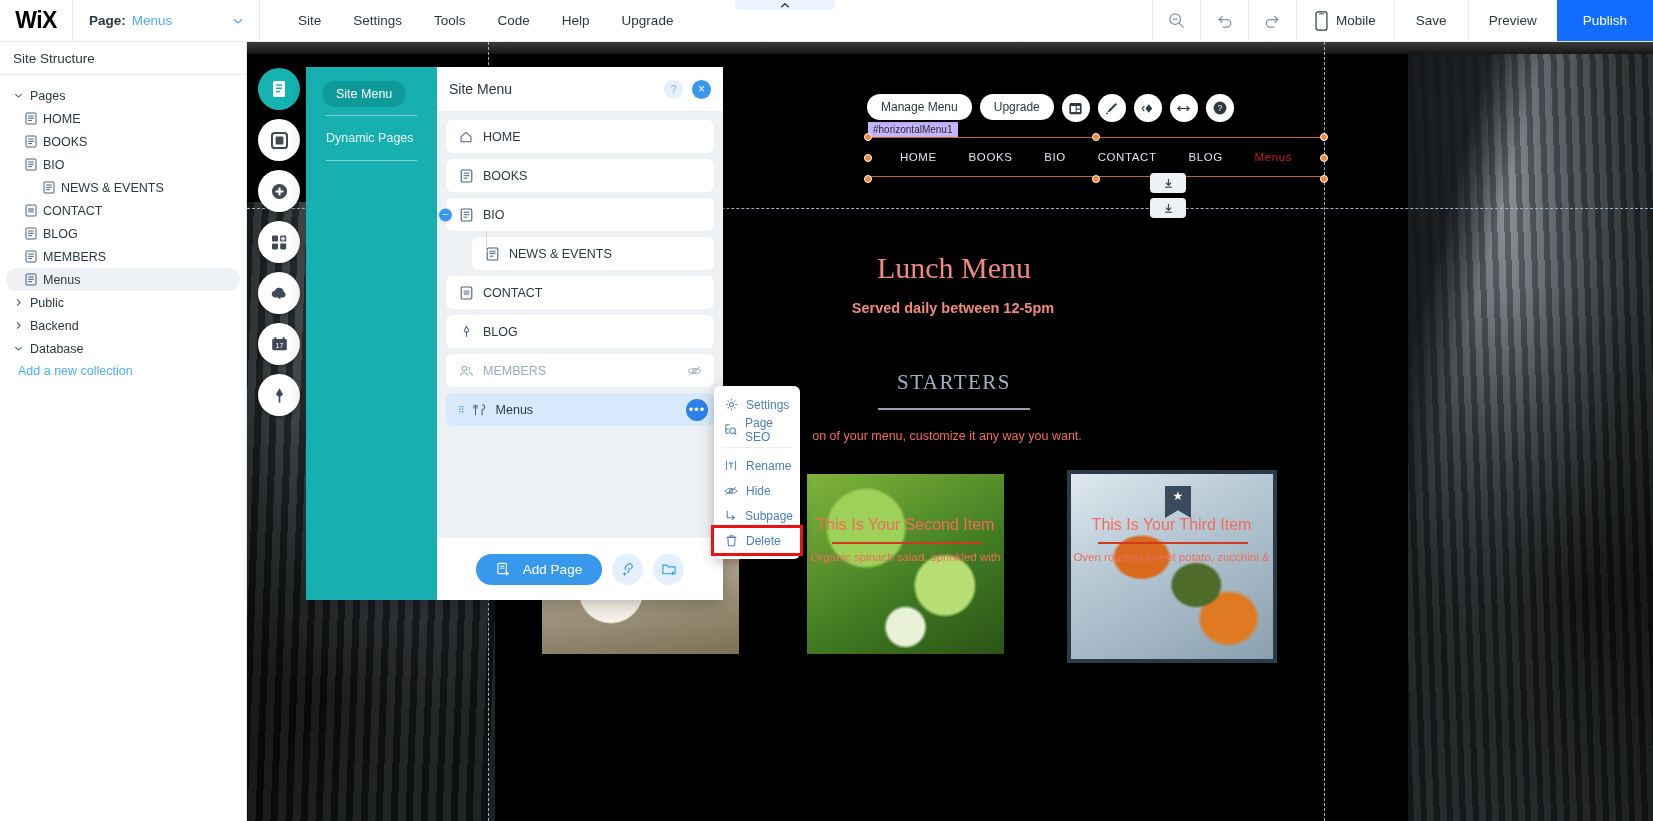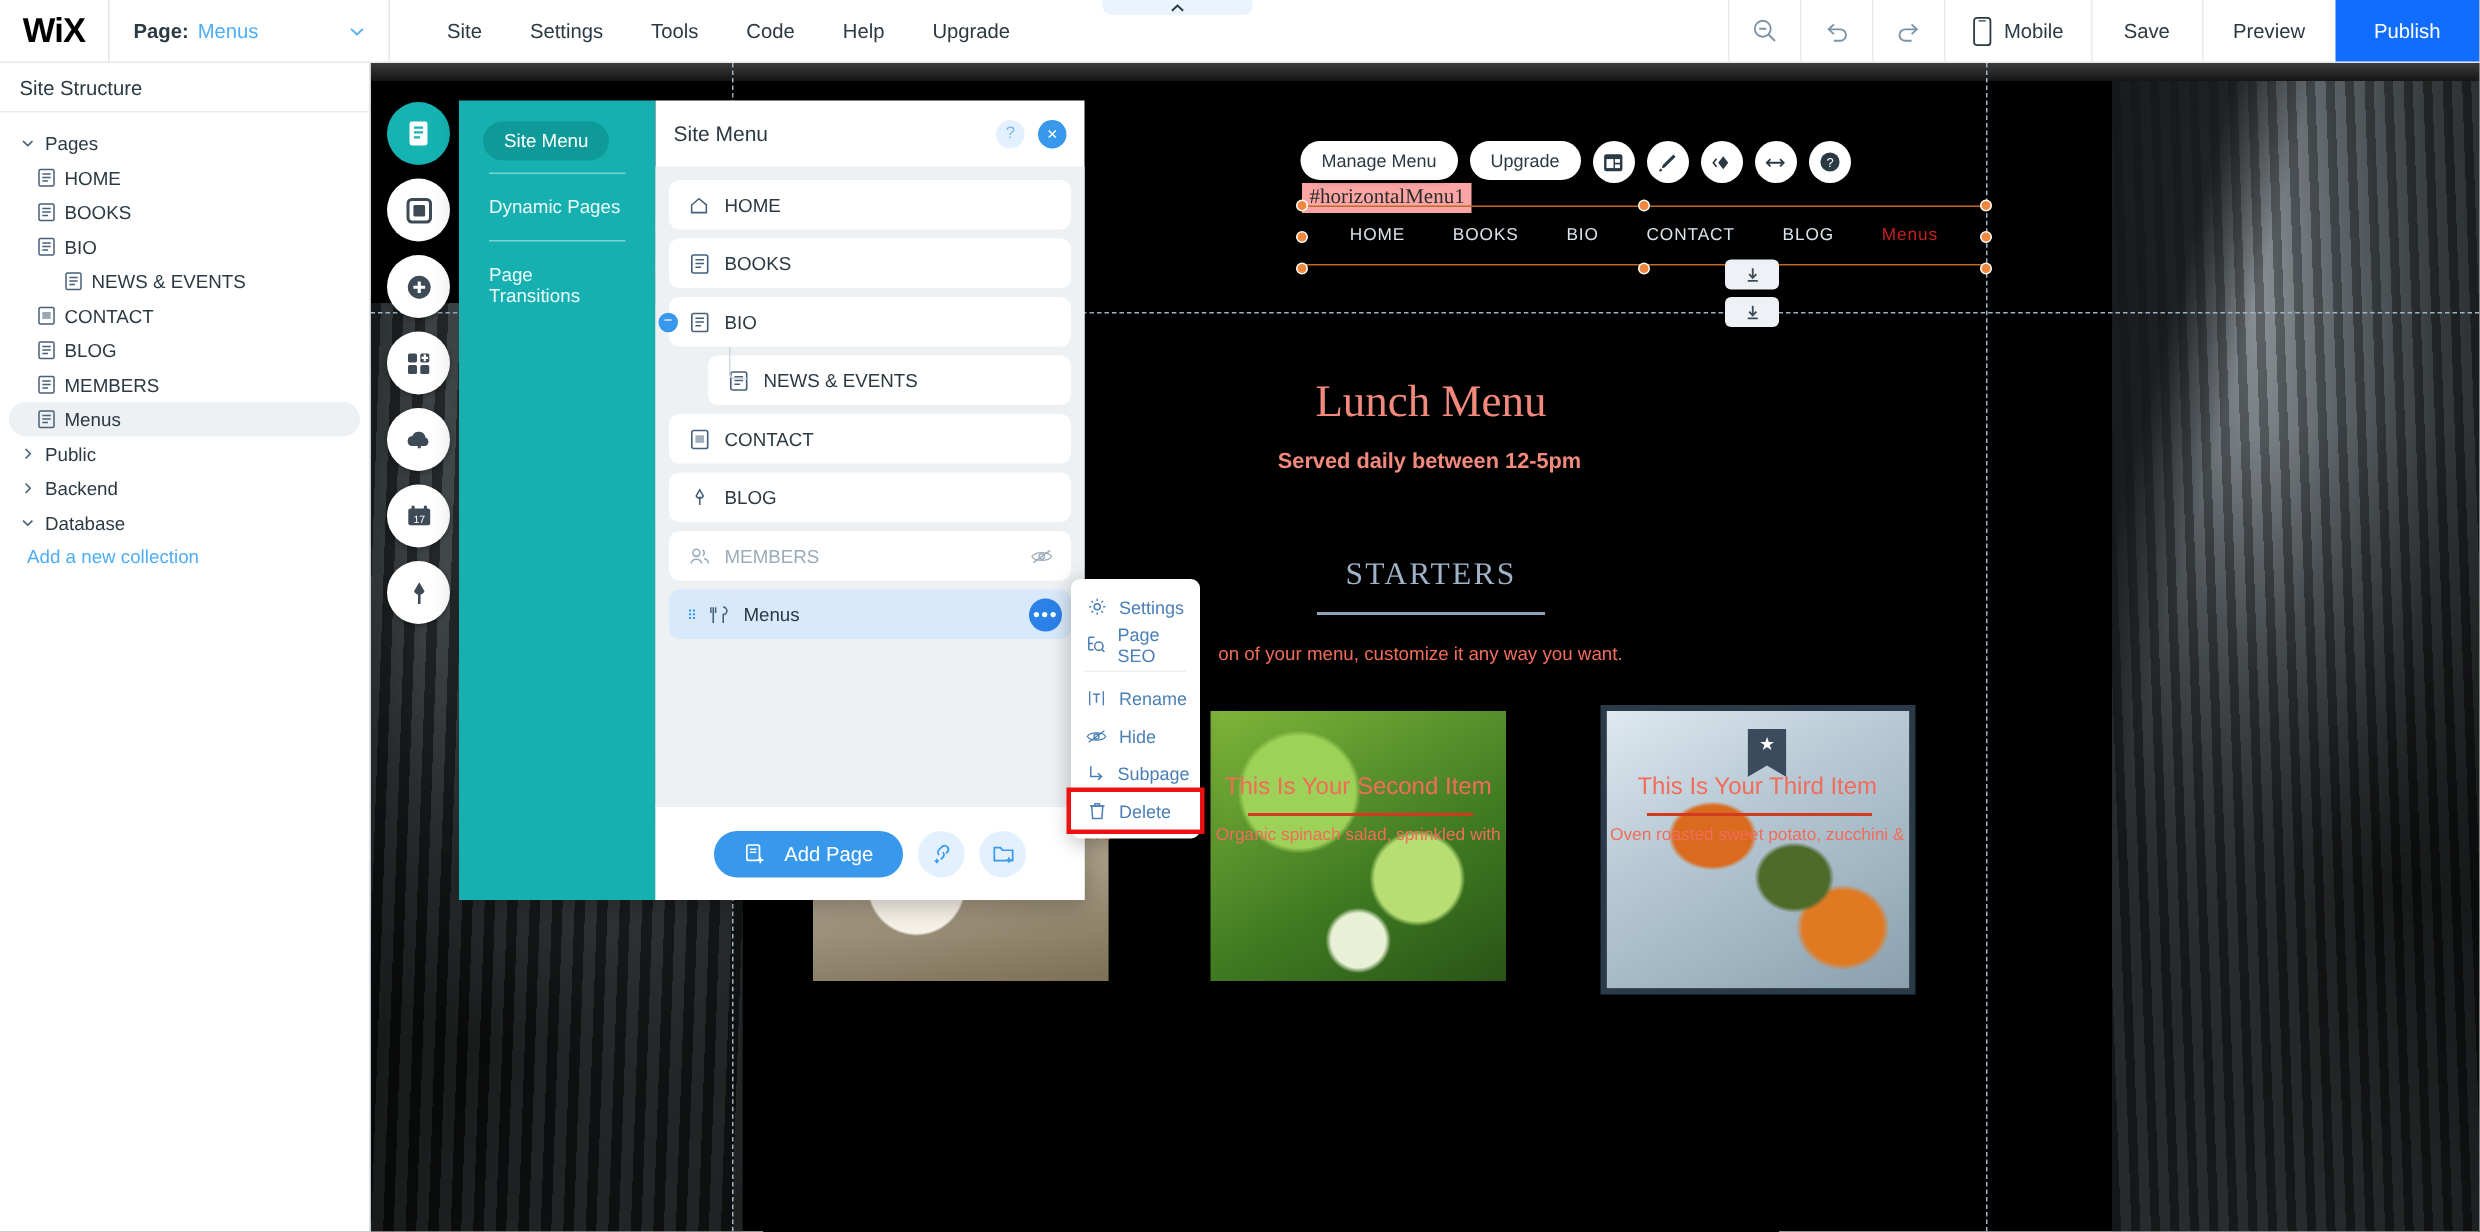--- a/index.html
+++ b/index.html
@@ -148,22 +148,22 @@
   }
   .selbox .nav span {
     font-size: 11.5px; color: #dbe4ec; letter-spacing: .6px; font-weight: 400;
   }
   .selbox .nav span.active { color: #c52020; }
   .handle {
     position: absolute; width: 8px; height: 8px; border-radius: 50%;
     background: #f0873c; border: 1.5px solid #fff;
   }
   .tagbadge {
-    position: absolute; left: 621px; top: 80px; background: #fca5a5; color: #2b2b2b;
-    font-family: Liberation Serif, serif; font-size: 14px; padding: 2px 5px;
+    position: absolute; left: 621px; top: 80px; background: #c4b5fd; color: #2b2b2b;
+    font-family: Liberation Sans, sans-serif; font-size: 10px; padding: 2px 5px;
     white-space: nowrap;
   }
   .floating-toolbar {
     position: absolute; left: 620px; top: 52px; display: flex; align-items: flex-start; gap: 8px;
     z-index: 20;
   }
   .ft-pill {
     background: #fff; border-radius: 16px; height: 26px; display: flex; align-items: center;
     padding: 0 14px; font-size: 12px; color: #2b3943; box-shadow: 0 1px 4px rgba(0,0,0,.25);
   }
@@ -704,21 +704,20 @@
 
   <div class="panel">
 
     <div class="panel-left">
       <div style="padding:0 0 2px 0">
         <span class="pl-item active">Site Menu</span>
       </div>
       <div class="pl-sep"></div>
       <div class="pl-item">Dynamic Pages</div>
       <div class="pl-sep"></div>
-      <div class="pl-item">Page Transitions</div>
     </div>
 
     <div class="panel-right">
       <div class="panel-head">
         <span class="pt">Site Menu</span>
         <span class="ph-btn ph-help">?</span>
         <span class="ph-btn ph-close">×</span>
       </div>
 
       <div class="panel-body">

